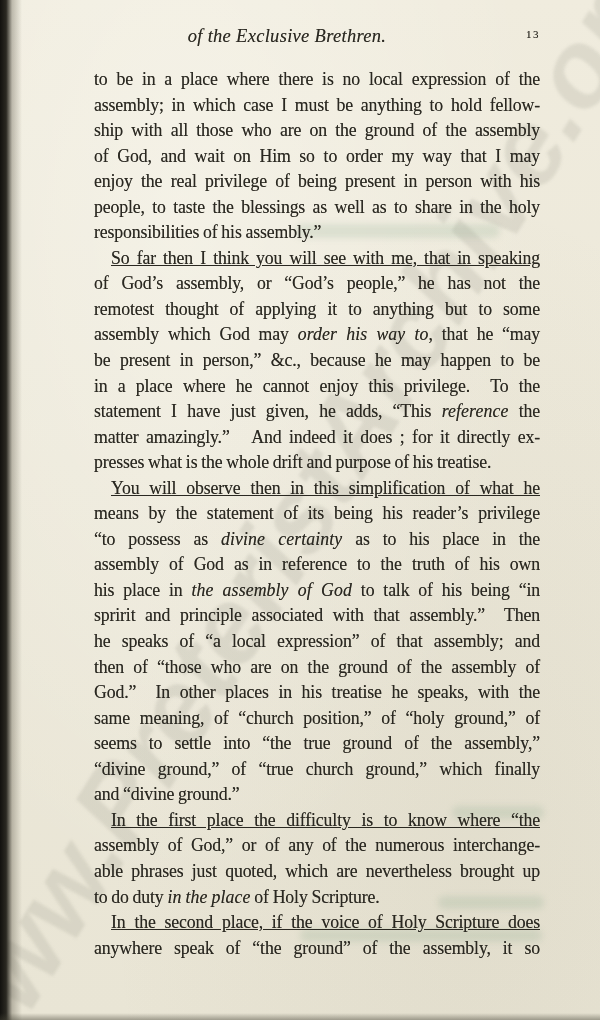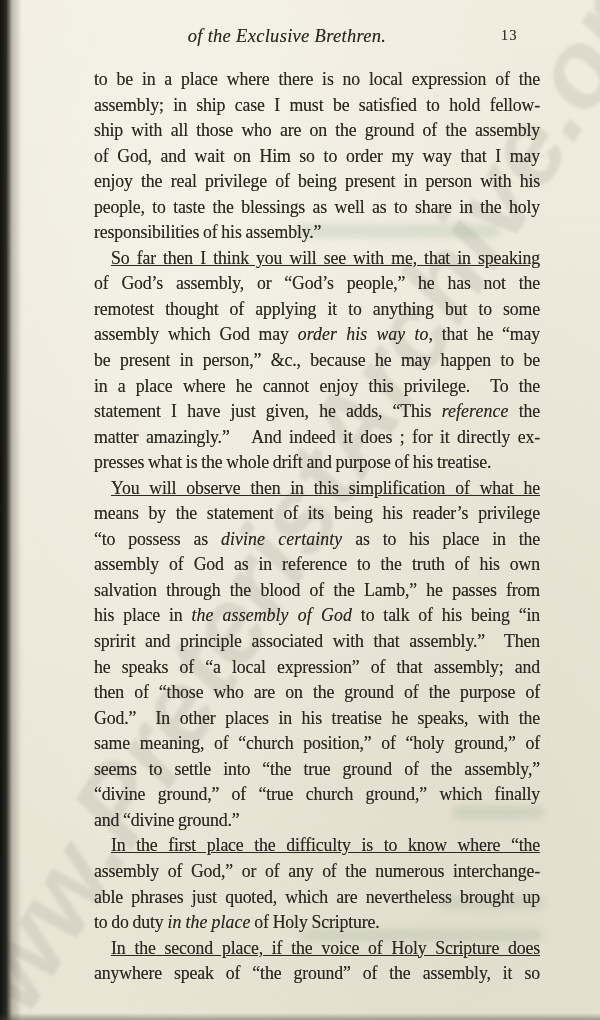--- a/index.html
+++ b/index.html
@@ -27,22 +27,22 @@
   .header{
     position:absolute;top:26px;left:62px;right:60px;height:26px;
   }
   .running-title{
     display:block;text-align:center;transform:translateX(-14px);
     font-style:italic;font-size:18.5px;letter-spacing:0.3px;
     color:#2b2922;
     text-shadow:0 0 0.5px rgba(43,41,34,0.5);
   }
   .page-number{
-    position:absolute;right:22px;top:2px;
-    font-size:14px;letter-spacing:1.5px;color:#2b2922;
+    position:absolute;right:0;top:2px;
+    font-size:11px;letter-spacing:1.5px;color:#2b2922;
     text-shadow:0 0 0.5px rgba(43,41,34,0.5);
   }
   
   .text-block{
     position:absolute;top:67px;left:62px;right:60px;margin-left:32px;
   }
   .line{
     height:25.55px;line-height:25.55px;
     font-size:17.8px;
     letter-spacing:-0.15px;word-spacing:-0.5px;
@@ -90,21 +90,21 @@
   <div class="show-through st4"></div>
 
   <div class="header">
     <span class="running-title">of the Exclusive Brethren.</span>
     <span class="page-number">13</span>
   </div>
 
   <div class="text-block">
       <div class="para">
         <div class="line">to be in a place where there is no local expression of the</div>
-        <div class="line">assembly; in ship case I must be satisfied to hold fellow-</div>
+        <div class="line">assembly; in which case I must be anything to hold fellow-</div>
         <div class="line">ship with all those who are on the ground of the assembly</div>
         <div class="line">of God, and wait on Him so to order my way that I may</div>
         <div class="line">enjoy the real privilege of being present in person with his</div>
         <div class="line">people, to taste the blessings as well as to share in the holy</div>
         <div class="line unjust">responsibilities of his assembly.”</div>
       </div>
       <div class="para indent">
         <div class="line">So far then I think you will see with me, that in speaking</div>
         <div class="line">of God’s assembly, or “God’s people,” he has not the</div>
         <div class="line">remotest thought of applying it to anything but to some</div>
@@ -113,25 +113,24 @@
         <div class="line">in a place where he cannot enjoy this privilege.&nbsp; To the</div>
         <div class="line">statement I have just given, he adds, “This <i>reference</i> the</div>
         <div class="line">matter amazingly.”&nbsp;&nbsp; And indeed it does ; for it directly ex-</div>
         <div class="line unjust">presses what is the whole drift and purpose of his treatise.</div>
       </div>
       <div class="para indent">
         <div class="line">You will observe then in this simplification of what he</div>
         <div class="line">means by the statement of its being his reader’s privilege</div>
         <div class="line">“to possess as <i>divine certainty</i> as to his place in the</div>
         <div class="line">assembly of God as in reference to the truth of his own</div>
-        <div class="line">salvation through the blood of the Lamb,” he passes from</div>
         <div class="line">his place in <i>the assembly of God</i> to talk of his being “in</div>
         <div class="line">spririt and principle associated with that assembly.”&nbsp; Then</div>
         <div class="line">he speaks of “a local expression” of that assembly; and</div>
-        <div class="line">then of “those who are on the ground of the purpose of</div>
+        <div class="line">then of “those who are on the ground of the assembly of</div>
         <div class="line">God.”&nbsp; In other places in his treatise he speaks, with the</div>
         <div class="line">same meaning, of “church position,” of “holy ground,” of</div>
         <div class="line">seems to settle into “the true ground of the assembly,”</div>
         <div class="line">“divine ground,” of “true church ground,” which finally</div>
         <div class="line unjust">and “divine ground.”</div>
       </div>
       <div class="para indent">
         <div class="line">In the first place the difficulty is to know where “the</div>
         <div class="line">assembly of God,” or of any of the numerous interchange-</div>
         <div class="line">able phrases just quoted, which are nevertheless brought up</div>

